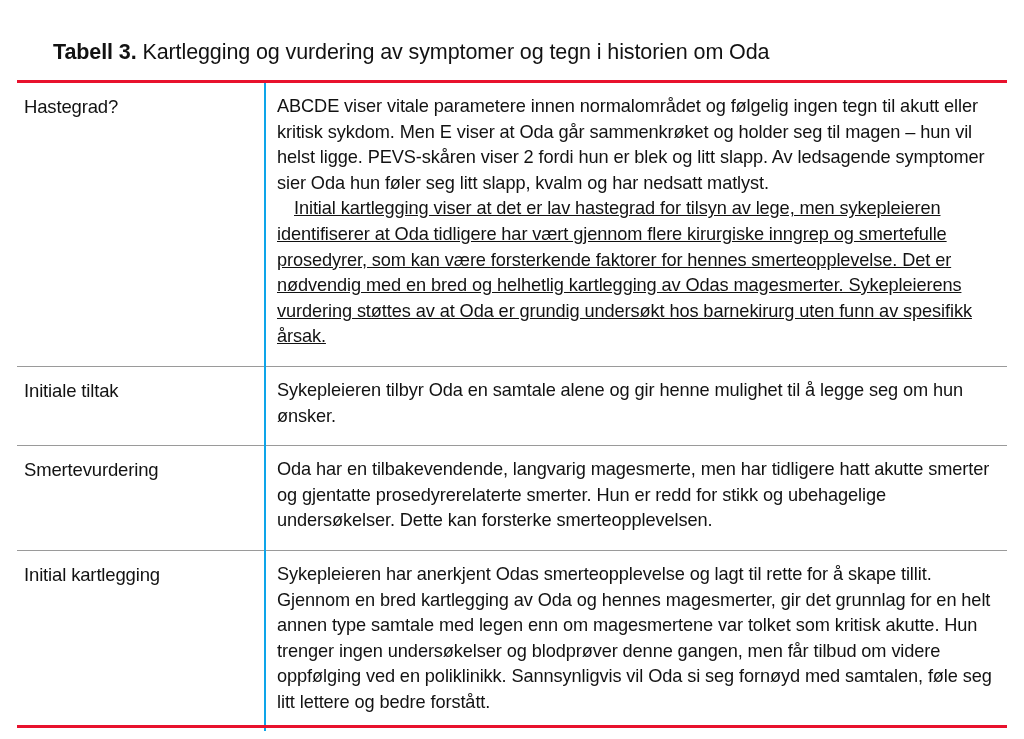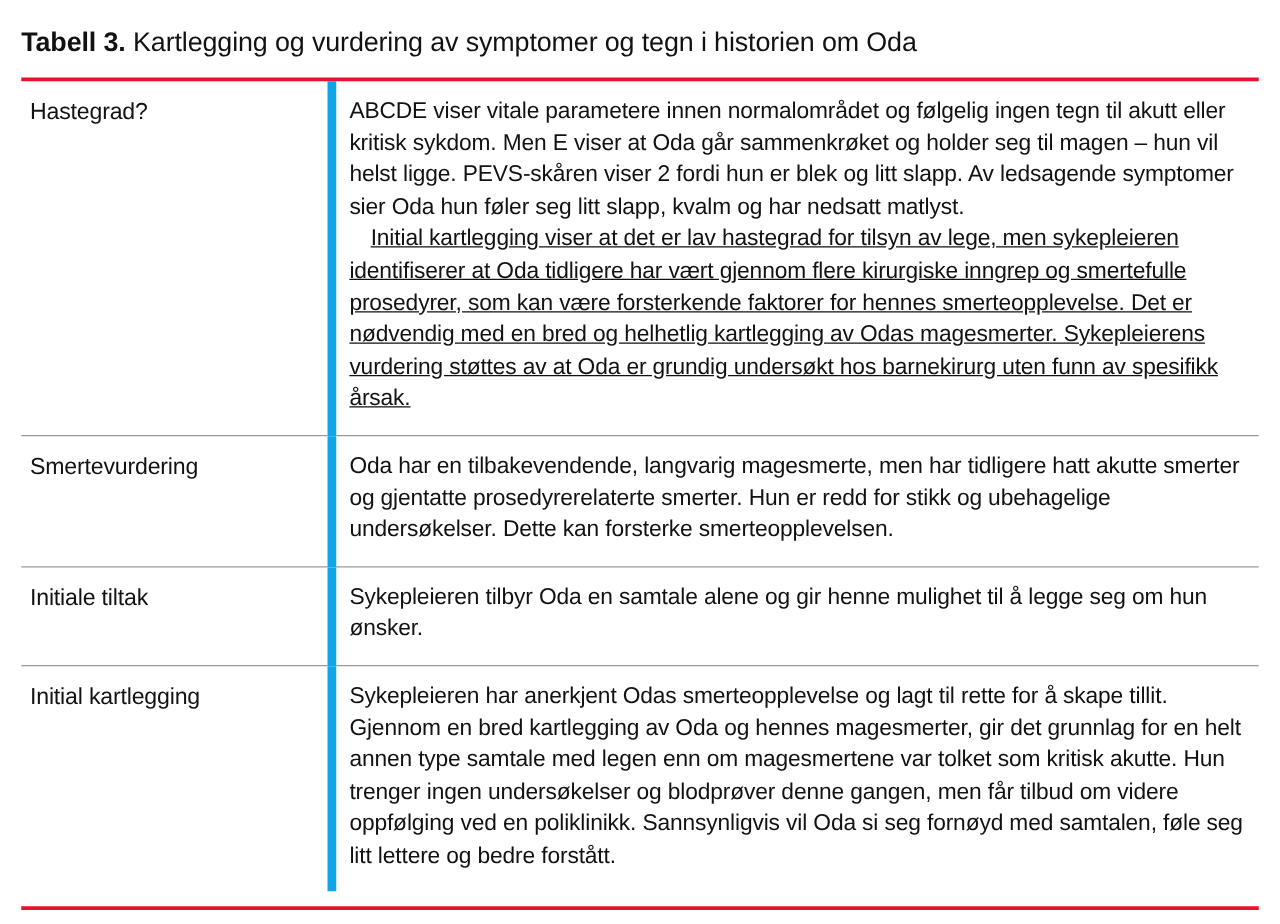--- a/index.html
+++ b/index.html
@@ -18,25 +18,26 @@
   .page {
     position: relative;
     width: 1024px;
     height: 739px;
     box-sizing: border-box;
     padding: 0 17px;
   }
 
   
   .caption {
-    padding-top: 20px;
+    padding-top: 38px;
     font-size: 21.5px;
     line-height: 28px;
     letter-spacing: -0.1px;
     white-space: nowrap;
+    margin-left: 36px;
   }
   .caption .label {
     font-weight: bold;
   }
   .caption .text {
     font-weight: normal;
   }
 
   
   .rule-top {
@@ -66,21 +67,21 @@
   }
   .tbl td {
     vertical-align: top;
     padding: 0;
   }
   .col-label {
     width: 248px;
   }
   .col-body {
     width: 742px;
-    border-left: 7px solid #0ea5e9;
+    border-left: 2px solid #0ea5e9;
   }
 
   .label-cell {
     font-size: 18.5px;
     font-weight: normal;
     line-height: 24px;
     padding: 12px 10px 16px 7px;
     letter-spacing: -0.15px;
   }
 
@@ -124,36 +125,36 @@
         <td class="col-body">
           <div class="body-cell">
             <p>ABCDE viser vitale parametere innen normalområdet og følgelig ingen tegn til akutt eller kritisk sykdom. Men E viser at Oda går sammenkrøket og holder seg til magen – hun vil helst ligge. PEVS-skåren viser 2 fordi hun er blek og litt slapp. Av ledsagende symptomer sier Oda hun føler seg litt slapp, kvalm og har nedsatt matlyst.</p>
             <p class="indent">Initial kartlegging viser at det er lav hastegrad for tilsyn av lege, men sykepleieren identifiserer at Oda tidligere har vært gjennom flere kirurgiske inngrep og smertefulle prosedyrer, som kan være forsterkende faktorer for hennes smerteopplevelse. Det er nødvendig med en bred og helhetlig kartlegging av Odas magesmerter. Sykepleierens vurdering støttes av at Oda er grundig undersøkt hos barnekirurg uten funn av spesifikk årsak.</p>
           </div>
         </td>
       </tr>
 
       <tr>
         <td class="col-label">
-          <div class="label-cell">Smertevurdering</div>
+          <div class="label-cell">Initiale tiltak</div>
         </td>
         <td class="col-body">
           <div class="body-cell">
-            <p>Oda har en tilbakevendende, langvarig magesmerte, men har tidligere hatt akutte smerter og gjentatte prosedyrerelaterte smerter. Hun er redd for stikk og ubehagelige undersøkelser. Dette kan forsterke smerteopplevelsen.</p>
+            <p>Sykepleieren tilbyr Oda en samtale alene og gir henne mulighet til å legge seg om hun ønsker.</p>
           </div>
         </td>
       </tr>
 
       <tr>
         <td class="col-label">
-          <div class="label-cell">Initiale tiltak</div>
+          <div class="label-cell">Smertevurdering</div>
         </td>
         <td class="col-body">
           <div class="body-cell">
-            <p>Sykepleieren tilbyr Oda en samtale alene og gir henne mulighet til å legge seg om hun ønsker.</p>
+            <p>Oda har en tilbakevendende, langvarig magesmerte, men har tidligere hatt akutte smerter og gjentatte prosedyrerelaterte smerter. Hun er redd for stikk og ubehagelige undersøkelser. Dette kan forsterke smerteopplevelsen.</p>
           </div>
         </td>
       </tr>
 
       <tr>
         <td class="col-label">
           <div class="label-cell">Initial kartlegging</div>
         </td>
         <td class="col-body">
           <div class="body-cell">

